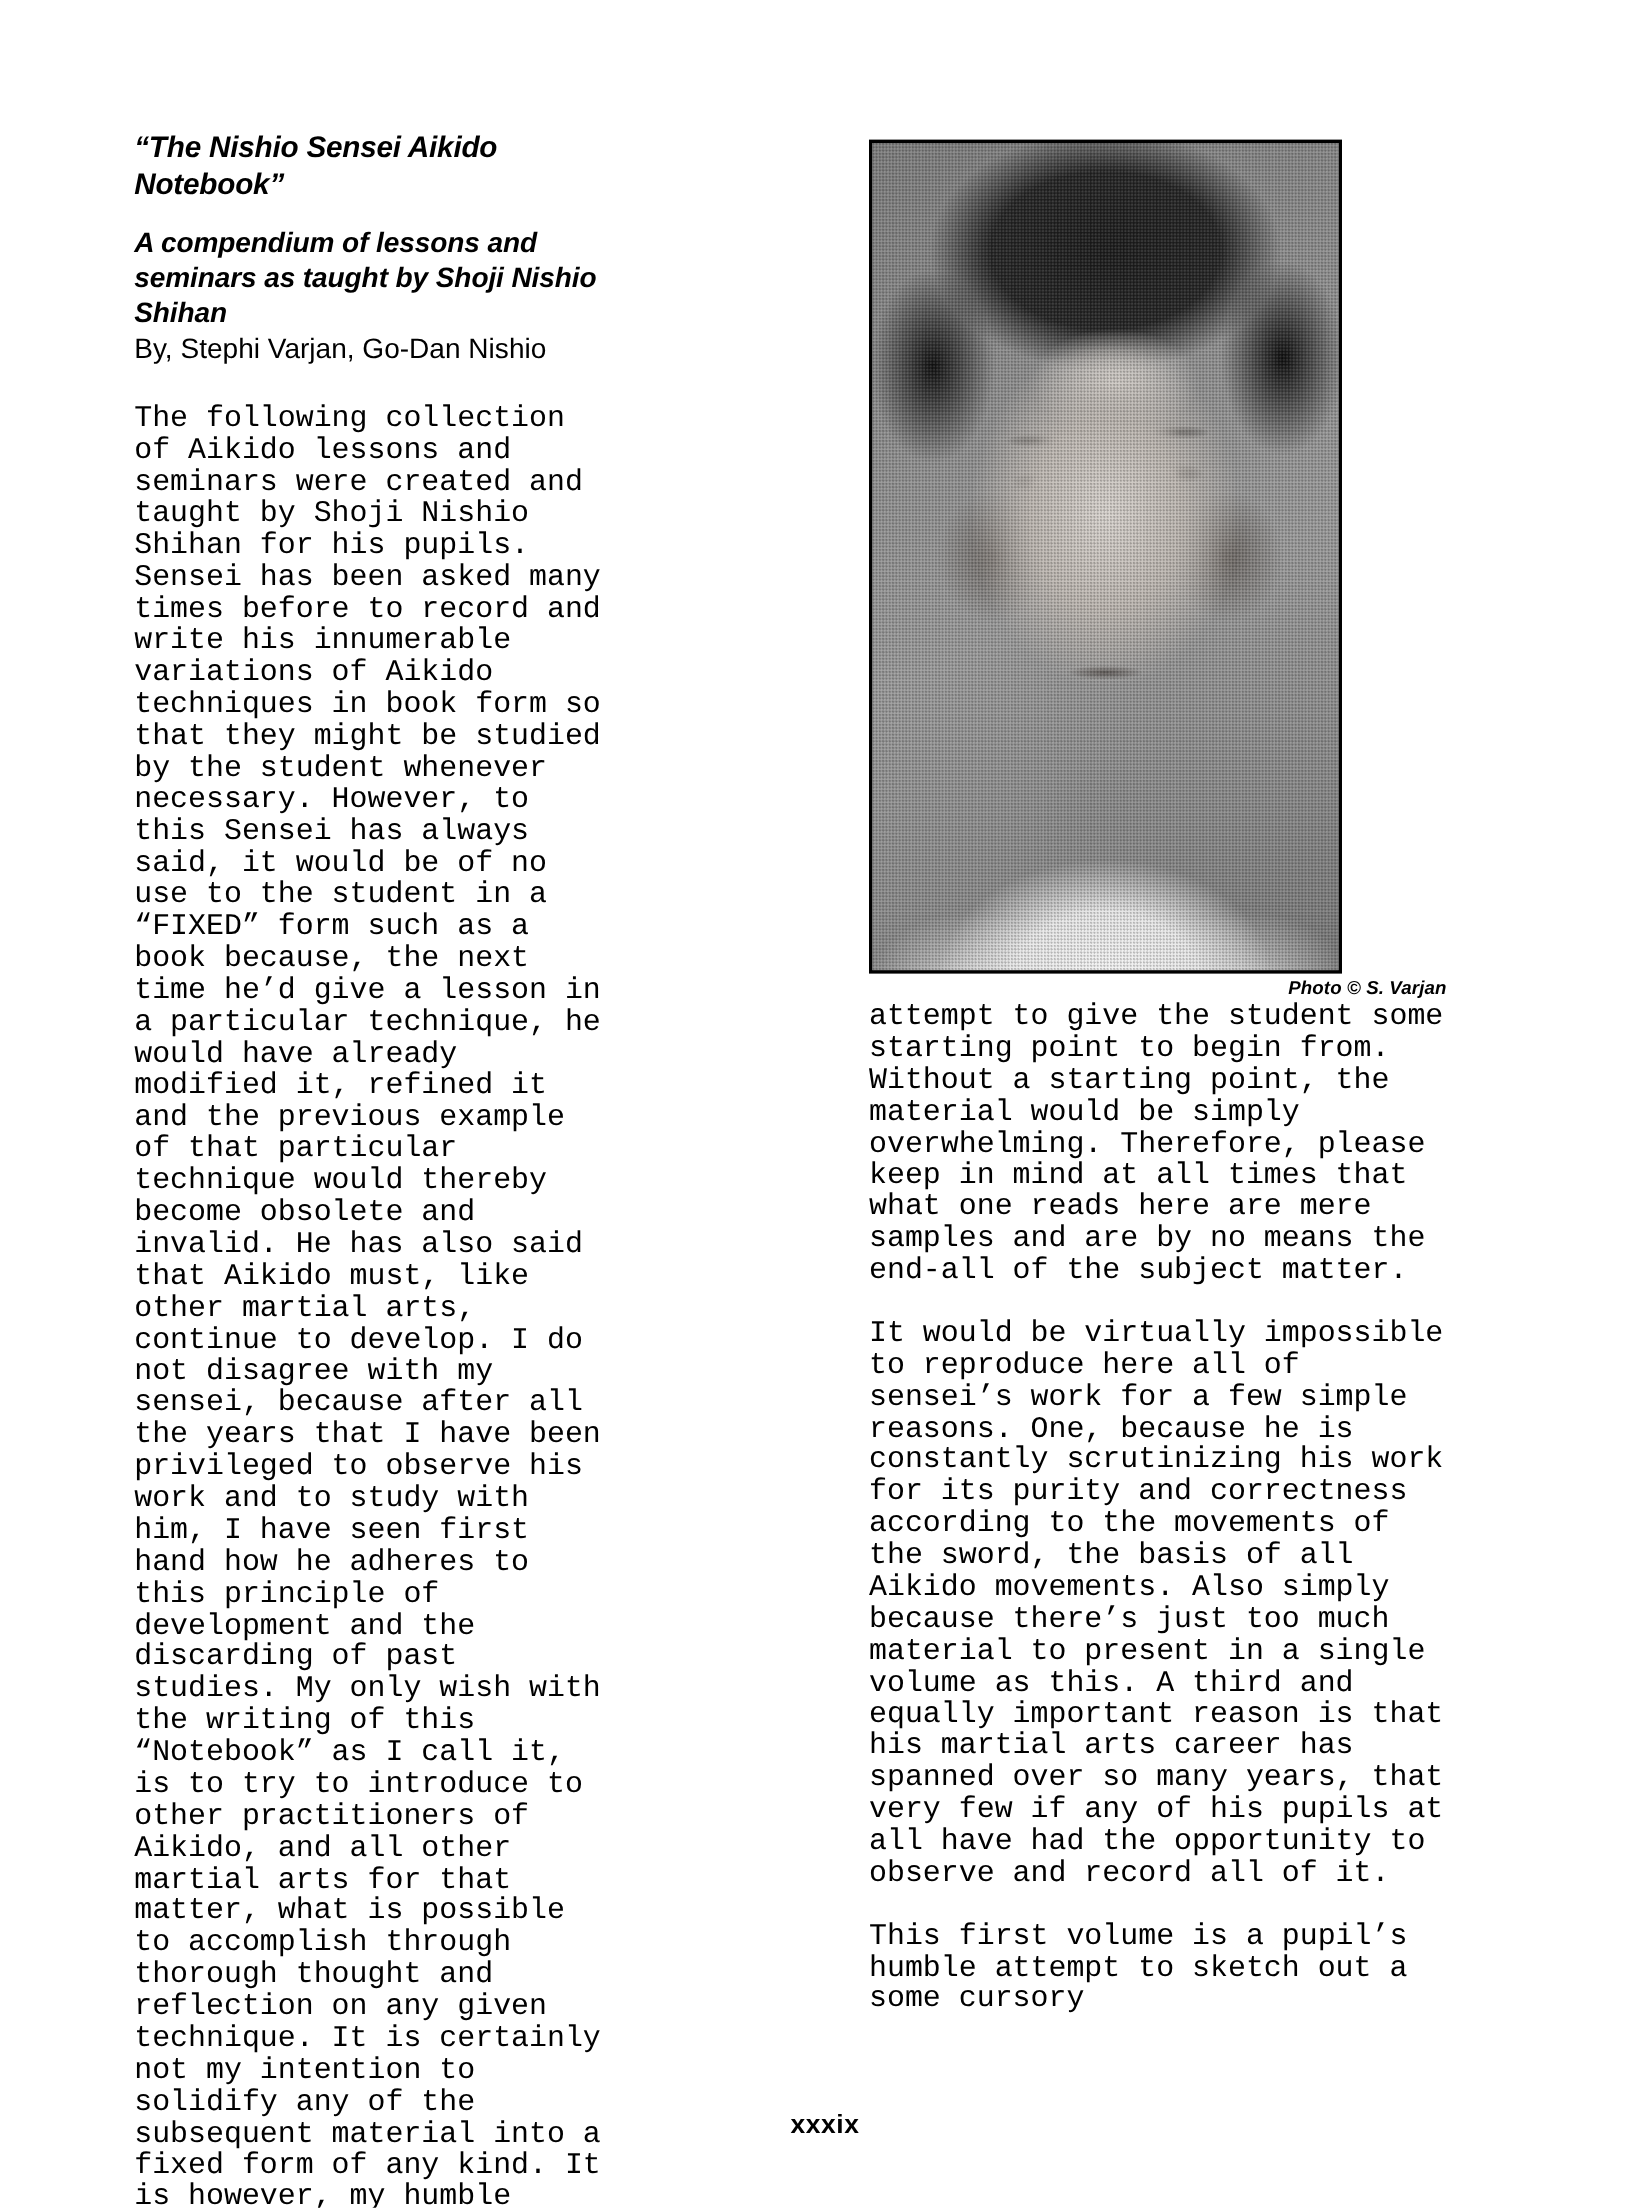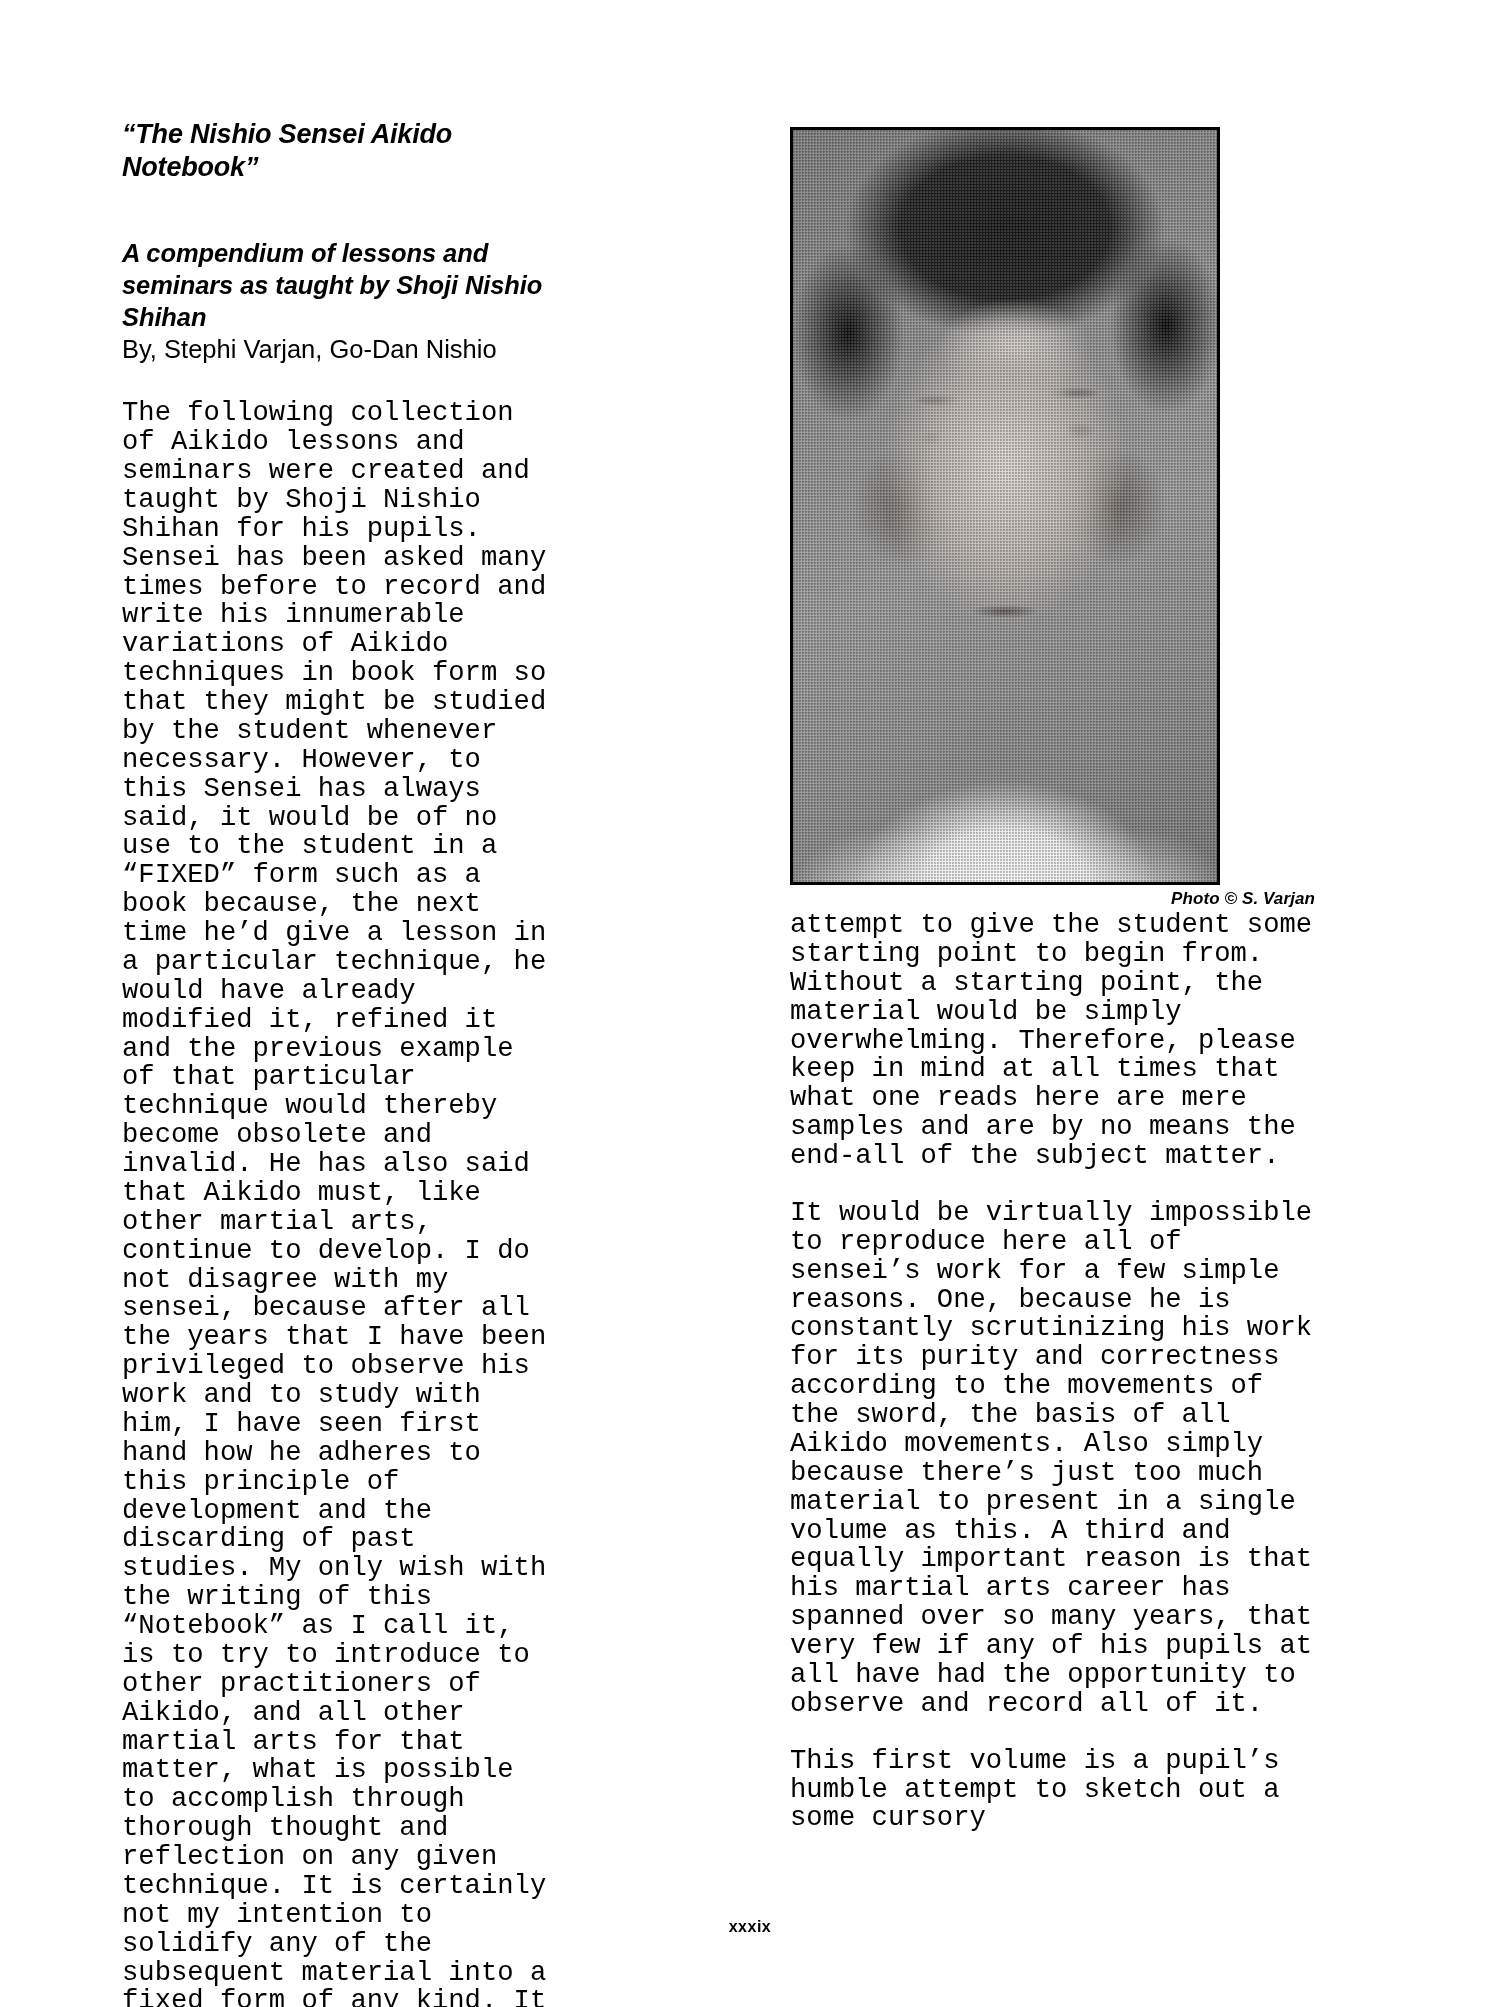--- a/index.html
+++ b/index.html
@@ -37,21 +37,21 @@
     font-family: Liberation Sans, sans-serif;
     font-weight: bold;
     font-style: italic;
     font-size: 27px;
     line-height: 1.21;
     letter-spacing: -0.2px;
     margin: 0;
   }
 
   .subtitle-block {
-    margin-top: 55px;
+    margin-top: 23px;
   }
 
   .doc-subtitle {
     font-family: "Liberation Sans", sans-serif;
     font-weight: bold;
     font-style: italic;
     font-size: 25.5px;
     line-height: 1.245;
     letter-spacing: -0.1px;
     margin: 0;
@@ -177,21 +177,21 @@
 
   
   .page-number {
     position: absolute;
     left: 0;
     top: 1918px;
     width: 1500px;
     text-align: center;
     font-family: "Liberation Sans", sans-serif;
     font-weight: bold;
-    font-size: 16px;
+    font-size: 24px;
     letter-spacing: 0.5px;
   }
 </style>
 </head>
 <body>
 
 <div class="page">
 
   <div class="col-left">
 

